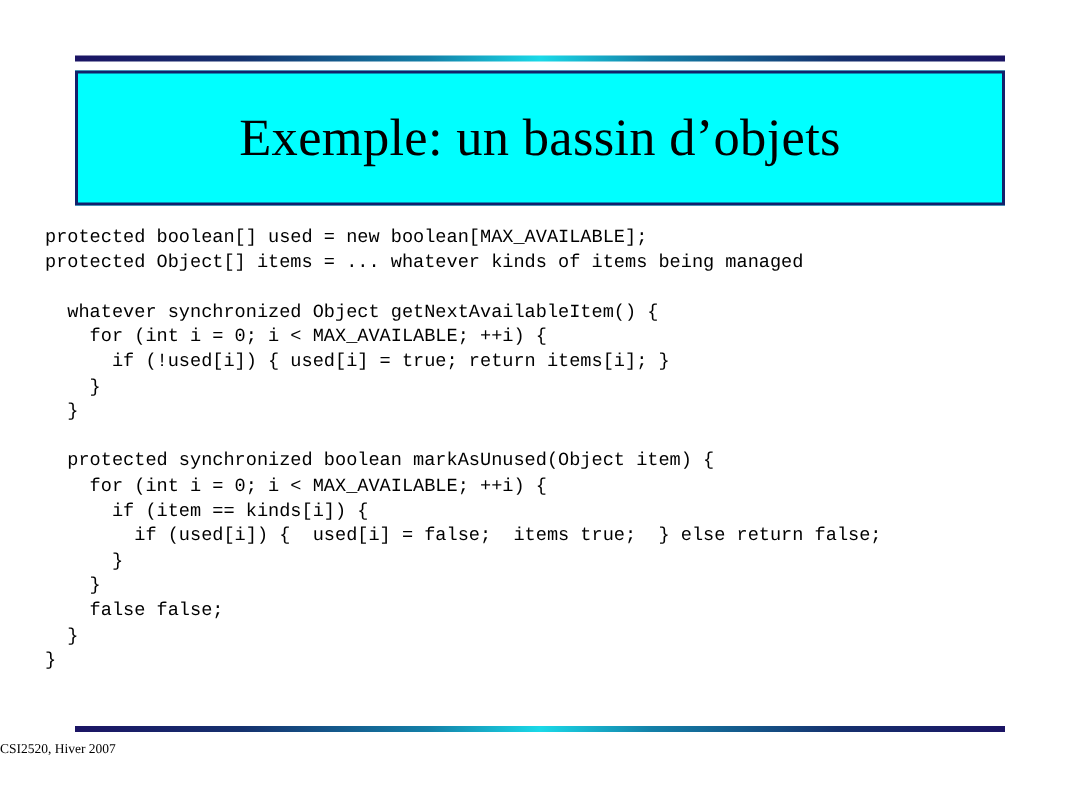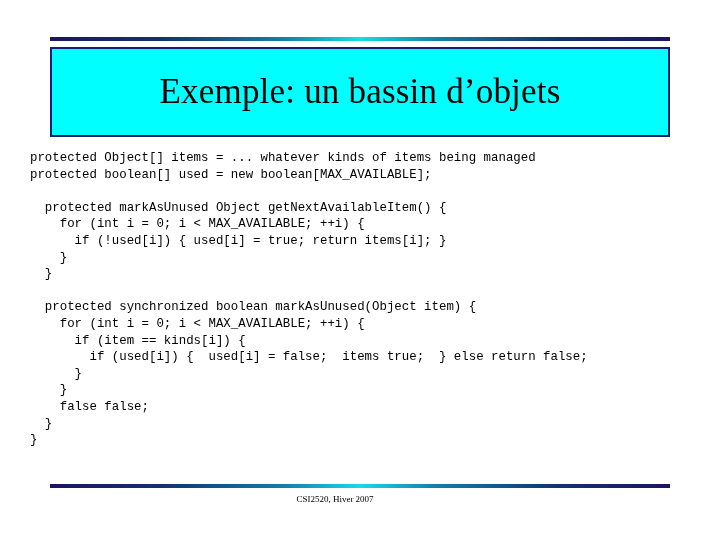--- a/index.html
+++ b/index.html
@@ -80,42 +80,42 @@
     height: 16.6px;
   }
   .code-line.blank { color: transparent; }
 
   
   .footer {
     position: absolute;
     left: 0;
     top: 494px;
     width: 670px;
-    text-align: center;
+    text-align: left;
     font-family: "Liberation Serif", "DejaVu Serif", serif;
     font-size: 9px;
     color: #000000;
   }
 </style>
 </head>
 <body>
 
 <div class="slide">
 
   <div class="rule rule-top"></div>
 
   <div class="title-box">
     <div class="title-text">Exemple: un bassin d’objets</div>
   </div>
 
   <div class="code-body">
+      <div class="code-line">protected boolean[] used = new boolean[MAX_AVAILABLE];</div>
       <div class="code-line">protected Object[] items = ... whatever kinds of items being managed</div>
-      <div class="code-line">protected boolean[] used = new boolean[MAX_AVAILABLE];</div>
       <div class="code-line blank">&nbsp;</div>
-      <div class="code-line">  protected markAsUnused Object getNextAvailableItem() {</div>
+      <div class="code-line">  whatever synchronized Object getNextAvailableItem() {</div>
       <div class="code-line">    for (int i = 0; i &lt; MAX_AVAILABLE; ++i) {</div>
       <div class="code-line">      if (!used[i]) { used[i] = true; return items[i]; }</div>
       <div class="code-line">    }</div>
       <div class="code-line">  }</div>
       <div class="code-line blank">&nbsp;</div>
       <div class="code-line">  protected synchronized boolean markAsUnused(Object item) {</div>
       <div class="code-line">    for (int i = 0; i &lt; MAX_AVAILABLE; ++i) {</div>
       <div class="code-line">      if (item == kinds[i]) {</div>
       <div class="code-line">        if (used[i]) {  used[i] = false;  items true;  } else return false;</div>
       <div class="code-line">      }</div>

